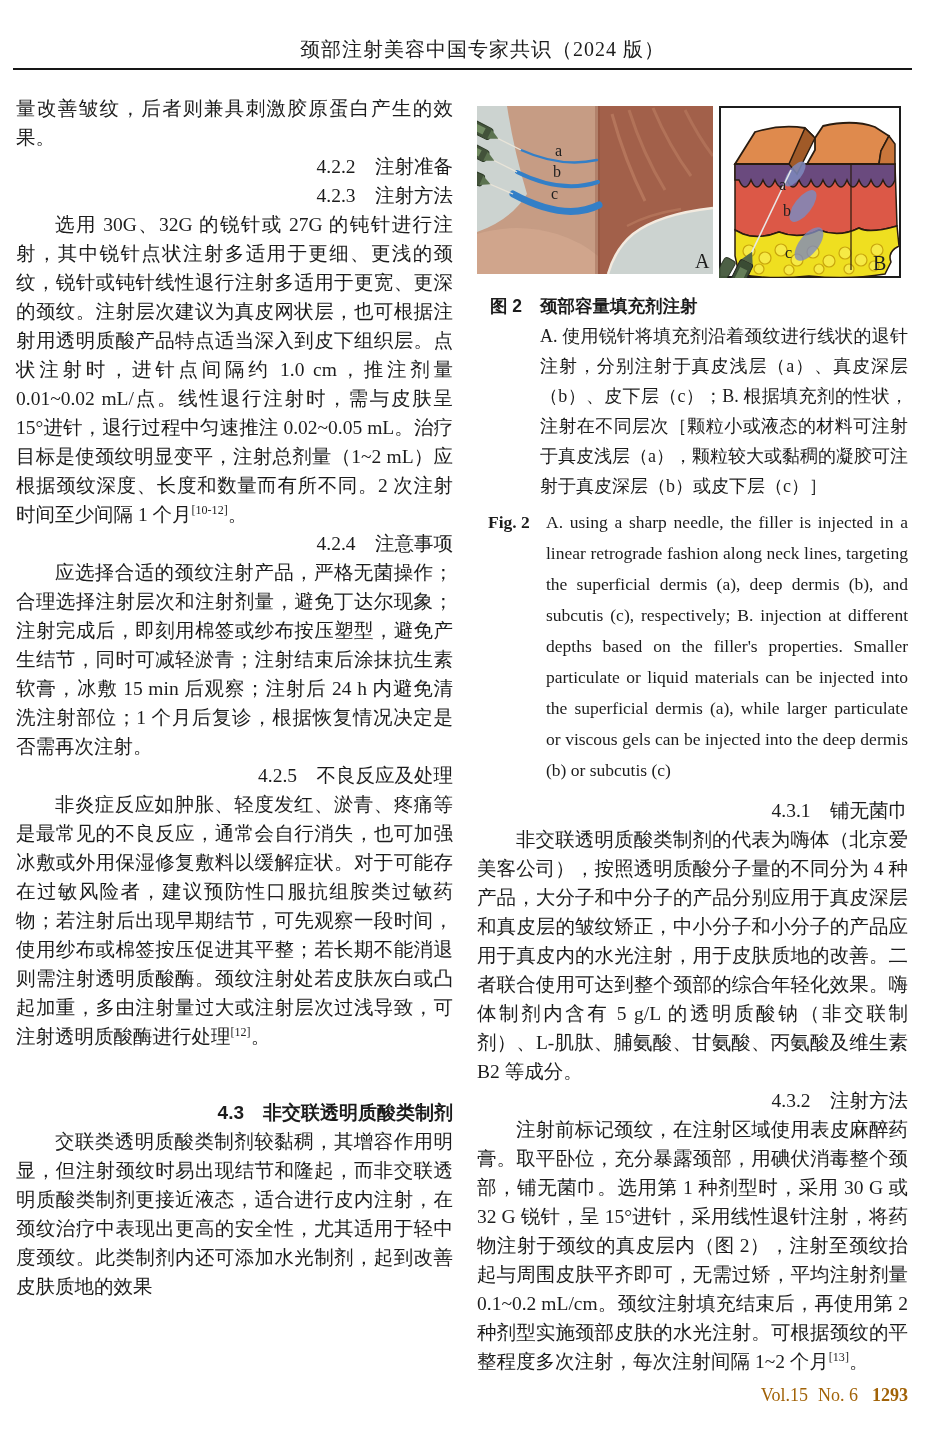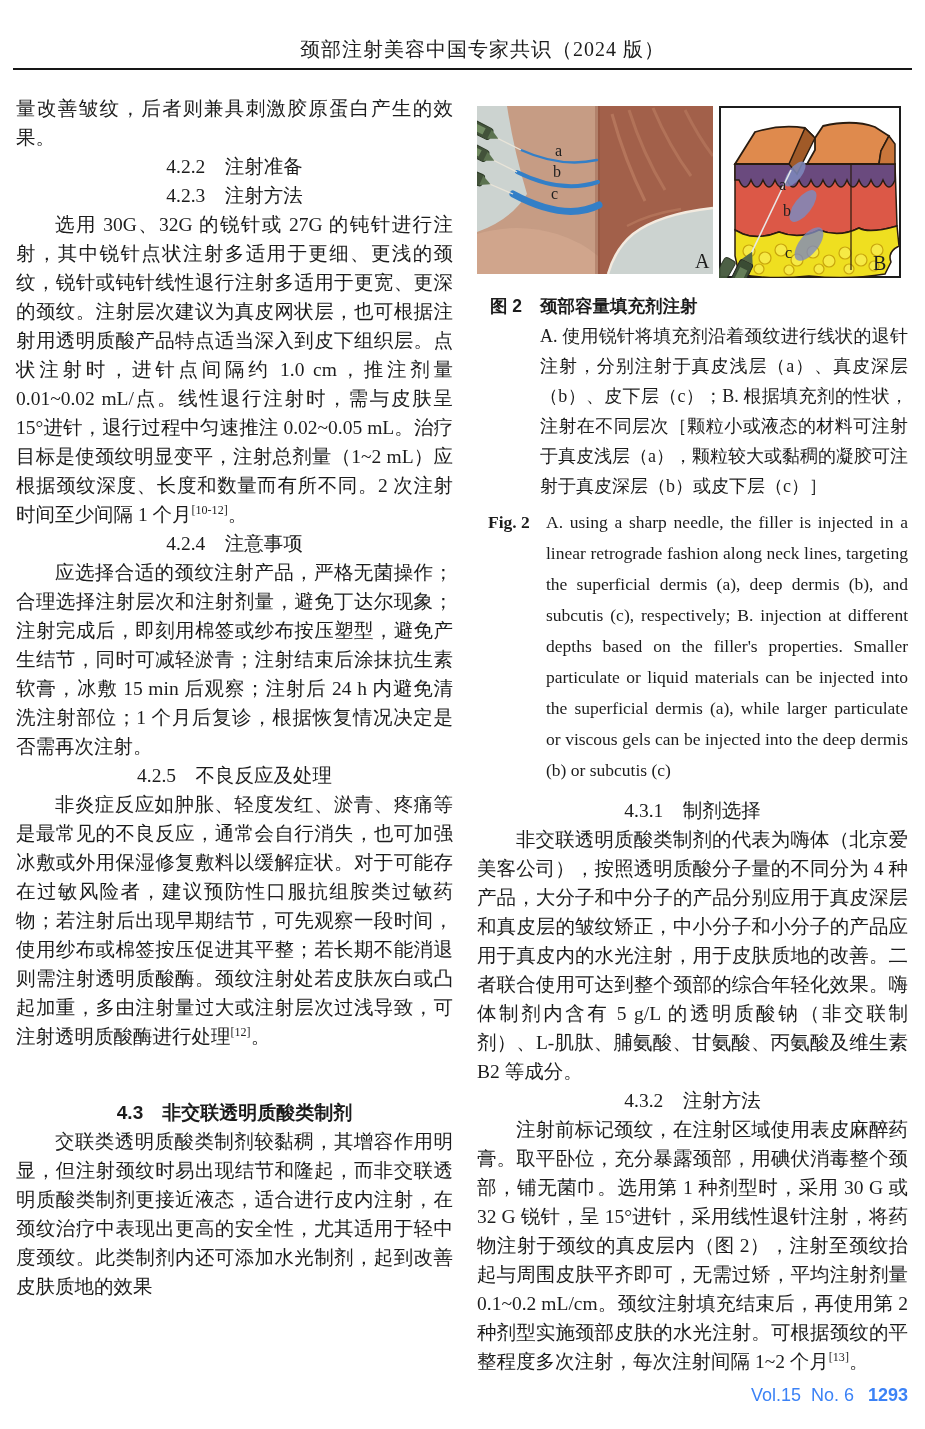--- a/index.html
+++ b/index.html
@@ -16,36 +16,36 @@
     position:absolute;top:68px;left:13px;width:899px;height:2px;background:#161616;
   }
   .col{
     position:absolute;top:94px;font-size:19.5px;line-height:29px;
     text-align:justify;
   }
   .col-left{left:16px;width:437px;}
   .col-right{left:477px;width:431px;}
   p.body-p{margin:0;text-indent:2em;}
   p.body-p.no-indent{text-indent:0;}
-  .sec{margin:0;font-size:19.5px;font-weight:normal;line-height:29px;text-align:center;}
+  .sec{margin:0;font-size:19.5px;font-weight:normal;line-height:29px;text-align:right;}
   .sec.hei{font-weight:700;font-family:"Liberation Sans","DejaVu Sans",sans-serif;font-size:19px;margin-top:47px;}
   sup{font-size:0.62em;line-height:0;}
   .figure-row{display:flex;align-items:flex-start;gap:6px;margin-top:12px;}
   .figure-row svg{display:block;}
   .cap{position:relative;padding-left:63px;font-size:18px;line-height:30px;margin-top:13px;}
   .cap .cap-tag{position:absolute;left:13px;top:0;font-weight:700;
     font-family:"Liberation Sans","DejaVu Sans",sans-serif;font-size:17.5px;}
   .cap .cap-title{font-weight:700;font-family:"Liberation Sans","DejaVu Sans",sans-serif;font-size:17.5px;}
   .cap .cap-body{text-align:justify;}
   .cap-en{padding-left:69px;font-size:17.5px;line-height:31px;margin-top:6px;margin-bottom:10px;}
   .cap-en .cap-tag{left:11px;font-family:"Liberation Serif","DejaVu Serif",serif;font-weight:700;}
   .cap-en .cap-title{font-weight:400;font-family:"Liberation Serif","DejaVu Serif",serif;font-size:17.5px;}
   .footer{
     position:absolute;top:1385px;right:17px;font-size:18px;
-    font-family:Liberation Sans, sans-serif;color:#3b82f6;
+    font-family:Liberation Serif, serif;color:#a16207;
   }
   .footer .vol{margin-right:10px;}
   .footer .no{margin-right:14px;}
   .footer .pagenum{font-weight:700;}
   svg text{font-family:"Liberation Serif","DejaVu Serif",serif;fill:#1e1e1e;}
 </style>
 </head>
 <body>
 
 <div class="header-title">颈部注射美容中国专家共识（2024 版）</div>
@@ -166,21 +166,21 @@
     <span class="cap-tag">图 2</span>
     <span class="cap-title">颈部容量填充剂注射</span>
     <div class="cap-body">A. 使用锐针将填充剂沿着颈纹进行线状的退针注射，分别注射于真皮浅层（a）、真皮深层（b）、皮下层（c）；B. 根据填充剂的性状，注射在不同层次［颗粒小或液态的材料可注射于真皮浅层（a），颗粒较大或黏稠的凝胶可注射于真皮深层（b）或皮下层（c）］</div>
   </div>
 
   <div class="cap cap-en">
     <span class="cap-tag">Fig. 2</span>
     <div class="cap-body">A. using a sharp needle, the filler is injected in a linear retrograde fashion along neck lines, targeting the superficial dermis (a), deep dermis (b), and subcutis (c), respectively; B. injection at different depths based on the filler's properties. Smaller particulate or liquid materials can be injected into the superficial dermis (a), while larger particulate or viscous gels can be injected into the deep dermis (b) or subcutis (c)</div>
   </div>
 
-  <h3 class="sec">4.3.1　制剂选择</h3>
+  <h3 class="sec">4.3.1　铺无菌巾</h3>
   <p class="body-p">非交联透明质酸类制剂的代表为嗨体（北京爱美客公司），按照透明质酸分子量的不同分为 4 种产品，大分子和中分子的产品分别应用于真皮深层和真皮层的皱纹矫正，中小分子和小分子的产品应用于真皮内的水光注射，用于皮肤质地的改善。二者联合使用可达到整个颈部的综合年轻化效果。嗨体制剂内含有 5 g/L 的透明质酸钠（非交联制剂）、L-肌肽、脯氨酸、甘氨酸、丙氨酸及维生素 B2 等成分。</p>
   <h3 class="sec">4.3.2　注射方法</h3>
   <p class="body-p"><span>注射前标记颈纹，在注射区域使用表皮麻醉药膏。取平卧位，充分暴露颈部，用碘伏消毒整个颈部，铺无菌巾。选用第 1 种剂型时，采用 30 G 或 32 G 锐针，呈 15°进针，采用线性退针注射，将药物注射于颈纹的真皮层内（图 2），注射至颈纹抬起与周围皮肤平齐即可，无需过矫，平均注射剂量 0.1~0.2 mL/cm。颈纹注射填充结束后，再使用第 2 种剂型实施颈部皮肤的水光注射。可根据颈纹的平整程度多次注射，每次注射间隔 1~2 个月</span><sup>[13]</sup><span>。</span></p>
 
 </div>
 
 <div class="footer">
   <span class="vol">Vol.15</span><span class="no">No. 6</span><span class="pagenum">1293</span>
 </div>
 

